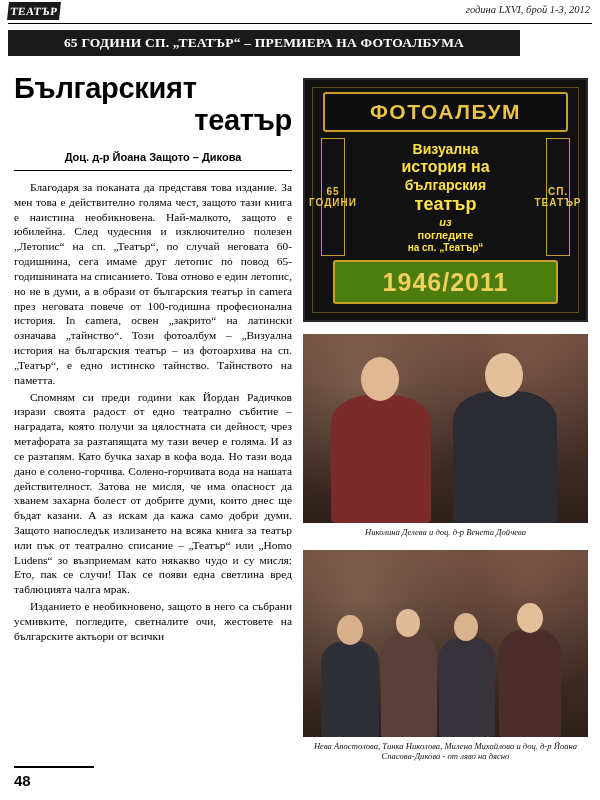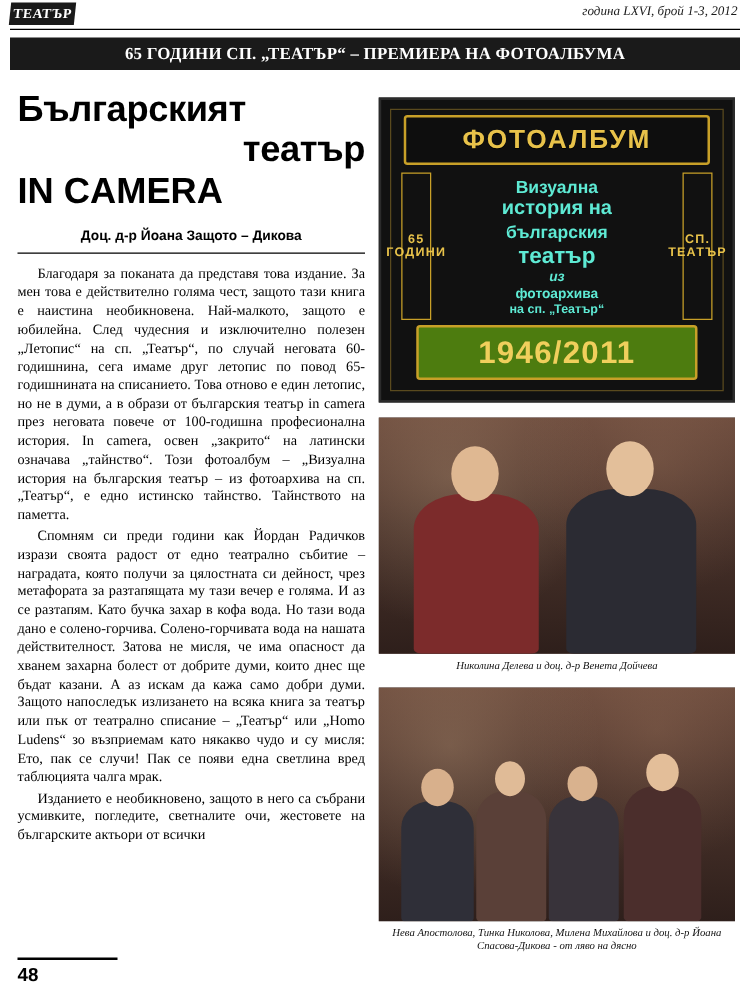--- a/index.html
+++ b/index.html
@@ -64,21 +64,21 @@
     top: 23px;
     height: 1px;
     background: #000000;
   }
 
   
   .banner {
     position: absolute;
     left: 8px;
     top: 30px;
-    width: 584px;
+    width: 512px;
     height: 26px;
     background: #1a1a1a;
     color: #ffffff;
     font-family: "Liberation Serif", serif;
     font-weight: bold;
     font-size: 13.5px;
     letter-spacing: 0.2px;
     display: flex;
     align-items: center;
     justify-content: center;
@@ -197,21 +197,21 @@
   }
   .album-side-left { left: 16px; }
   .album-side-right { right: 16px; }
 
   .album-center {
     position: absolute;
     left: 48px;
     right: 48px;
     top: 58px;
     height: 118px;
-    color: #5eead4;
+    color: #fde047;
     font-family: "Liberation Sans", sans-serif;
     font-weight: bold;
     text-align: center;
     display: flex;
     flex-direction: column;
     justify-content: center;
     gap: 1px;
   }
   .album-center .c1 { font-size: 14px; }
   .album-center .c2 { font-size: 16px; }
@@ -320,21 +320,20 @@
     <div class="masthead-issue">година LXVI, брой 1-3, 2012</div>
     <div class="masthead-rule"></div>
   </div>
 
   <div class="banner">65 ГОДИНИ СП. „ТЕАТЪР“ – ПРЕМИЕРА НА ФОТОАЛБУМА</div>
 
   <div class="left-col">
     <h1 class="headline">
       <span class="l1">Българският</span>
       <span class="l2">театър</span>
-      <span class="l3">IN CAMERA</span>
     </h1>
 
     <div class="byline">Доц. д-р Йоана Защото – Дикова</div>
     <div class="byline-rule"></div>
 
     <div class="body-text">
       <p>Благодаря за поканата да представя това издание. За мен това е действително голяма чест, защото тази книга е наистина необикновена. Най-малкото, защото е юбилейна. След чудесния и изключително полезен „Летопис“ на сп. „Театър“, по случай неговата 60-годишнина, сега имаме друг летопис по повод 65-годишнината на списанието. Това отново е един летопис, но не в думи, а в образи от българския театър in camera през неговата повече от 100-годишна професионална история. In camera, освен „закрито“ на латински означава „тайнство“. Този фотоалбум – „Визуална история на българския театър – из фотоархива на сп. „Театър“, е едно истинско тайнство. Тайнството на паметта.</p>
       <p>Спомням си преди години как Йордан Радичков изрази своята радост от едно театрално събитие – наградата, която получи за цялостната си дейност, чрез метафората за разтапящата му тази вечер е голяма. И аз се разтапям. Като бучка захар в кофа вода. Но тази вода дано е солено-горчива. Солено-горчивата вода на нашата действителност. Затова не мисля, че има опасност да хванем захарна болест от добрите думи, които днес ще бъдат казани. А аз искам да кажа само добри думи. Защото напоследък излизането на всяка книга за театър или пък от театрално списание – „Театър“ или „Homo Ludens“ зо възприемам като някакво чудо и су мисля: Ето, пак се случи! Пак се появи една светлина вред таблюцията чалга мрак.</p>
       <p>Изданието е необикновено, защото в него са събрани усмивките, погледите, светналите очи, жестовете на българските актьори от всички</p>
     </div>
@@ -352,21 +351,21 @@
       <div class="album-side album-side-right">
         <span>СП. ТЕАТЪР</span>
       </div>
 
       <div class="album-center">
         <div class="c1">Визуална</div>
         <div class="c2">история на</div>
         <div class="c3">българския</div>
         <div class="c4">театър</div>
         <div class="c5">из</div>
-        <div class="c6">фотоархива</div>
+        <div class="c6">погледите</div>
         <div class="c7">на сп. „Театър“</div>
       </div>
 
       <div class="album-years">1946/2011</div>
     </div>
 
     <div class="photo-block">
       <div class="photo photo2">
         <div class="ph-bg"></div>
         <div class="ph-fig" style="left:28px;width:100px;height:128px;background:#7c2b2b;"></div>

